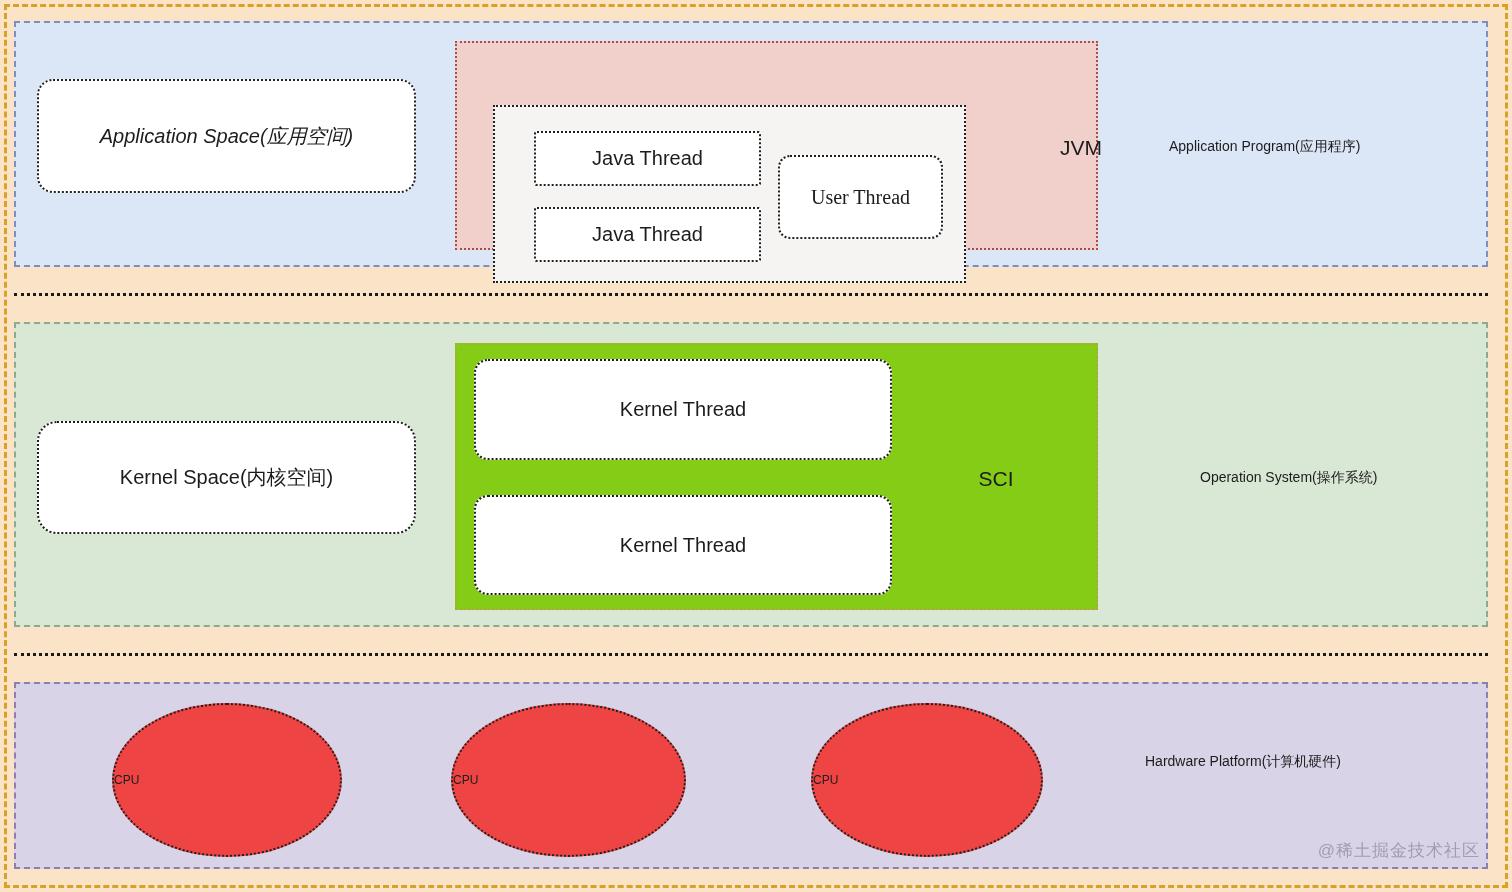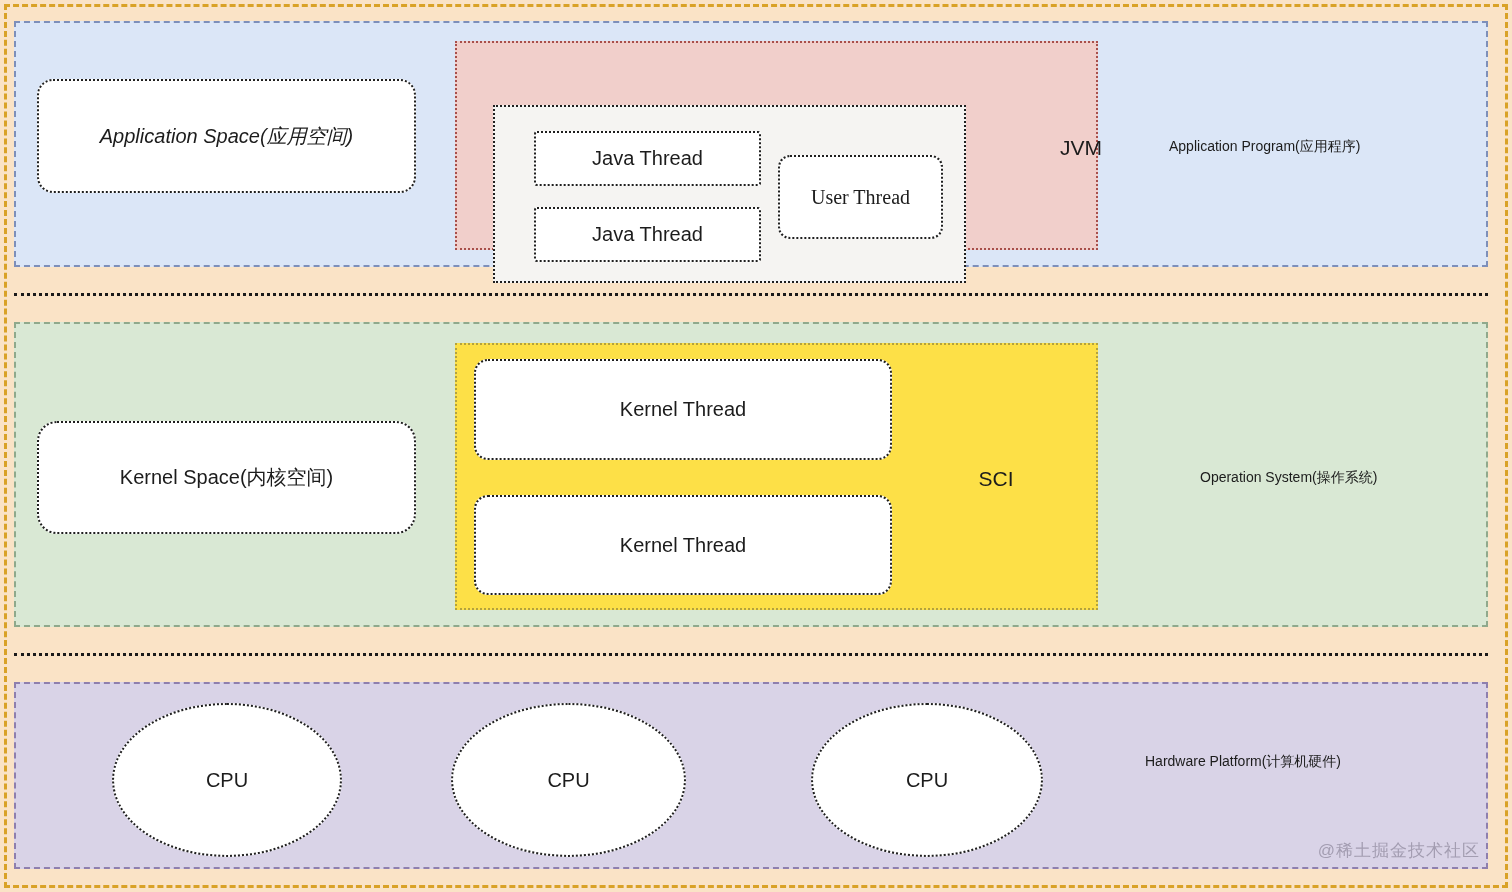--- a/index.html
+++ b/index.html
@@ -41,38 +41,38 @@
   }
   .java-thread-1 { left:39px;  top:24px;  width:227px; height:55px; border-radius:3px; }
   .java-thread-2 { left:39px;  top:100px; width:227px; height:55px; border-radius:3px; }
   .user-thread   { left:283px; top:48px;  width:165px; height:84px; border-radius:12px;font-family:Liberation Serif, serif; }
   .jvm-label {
     position:absolute; left:509px; top:0; width:134px; height:209px;
     display:flex; align-items:center; justify-content:center; font-size:21px;margin-left:48px;
   }
   .sci-container {
     position:absolute; left:439px; top:19px; width:643px; height:267px;
-    background:#fde047; border:2px dotted #b3a23e;
+    background:#84cc16; border:2px dotted #b3a23e;
   }
   .kernel-thread-1 { left:17px; top:14px;  width:418px; height:101px; border-radius:14px; }
   .kernel-thread-2 { left:17px; top:150px; width:418px; height:100px; border-radius:14px; }
   .sci-label {
     position:absolute; left:435px; top:0; width:208px; height:267px;
     display:flex; align-items:center; justify-content:center; font-size:21px;
   }
   .layer-label {
     position:absolute; white-space:nowrap; font-size:14px; line-height:40px; height:40px;text-align:center;
   }
   .app-label { left:1153px; top:103px; }
   .os-label  { left:1144px; top:133px;margin-left:40px; }
   .hw-label  { left:1129px; top:57px;  }
   .cpu {
-    position:absolute; background:#ffffff; border:2px dotted #1f1f1f;
-    border-radius:50%; display:flex; align-items:center; justify-content:center;
-    font-size:20px;
+    position:absolute; background:#ef4444; border:2px dotted #1f1f1f;
+    border-radius:50%; display:flex; align-items:center; 
+    font-size:12px;
   }
   .cpu-1 { left:96px;  top:19px; width:230px; height:154px; }
   .cpu-2 { left:435px; top:19px; width:235px; height:154px; }
   .cpu-3 { left:795px; top:19px; width:232px; height:154px; }
   .watermark {
     position:absolute; right:6px; bottom:5px;
     font-size:17px; color:#a39db1; letter-spacing:1px;
   }
 </style>
 </head>

